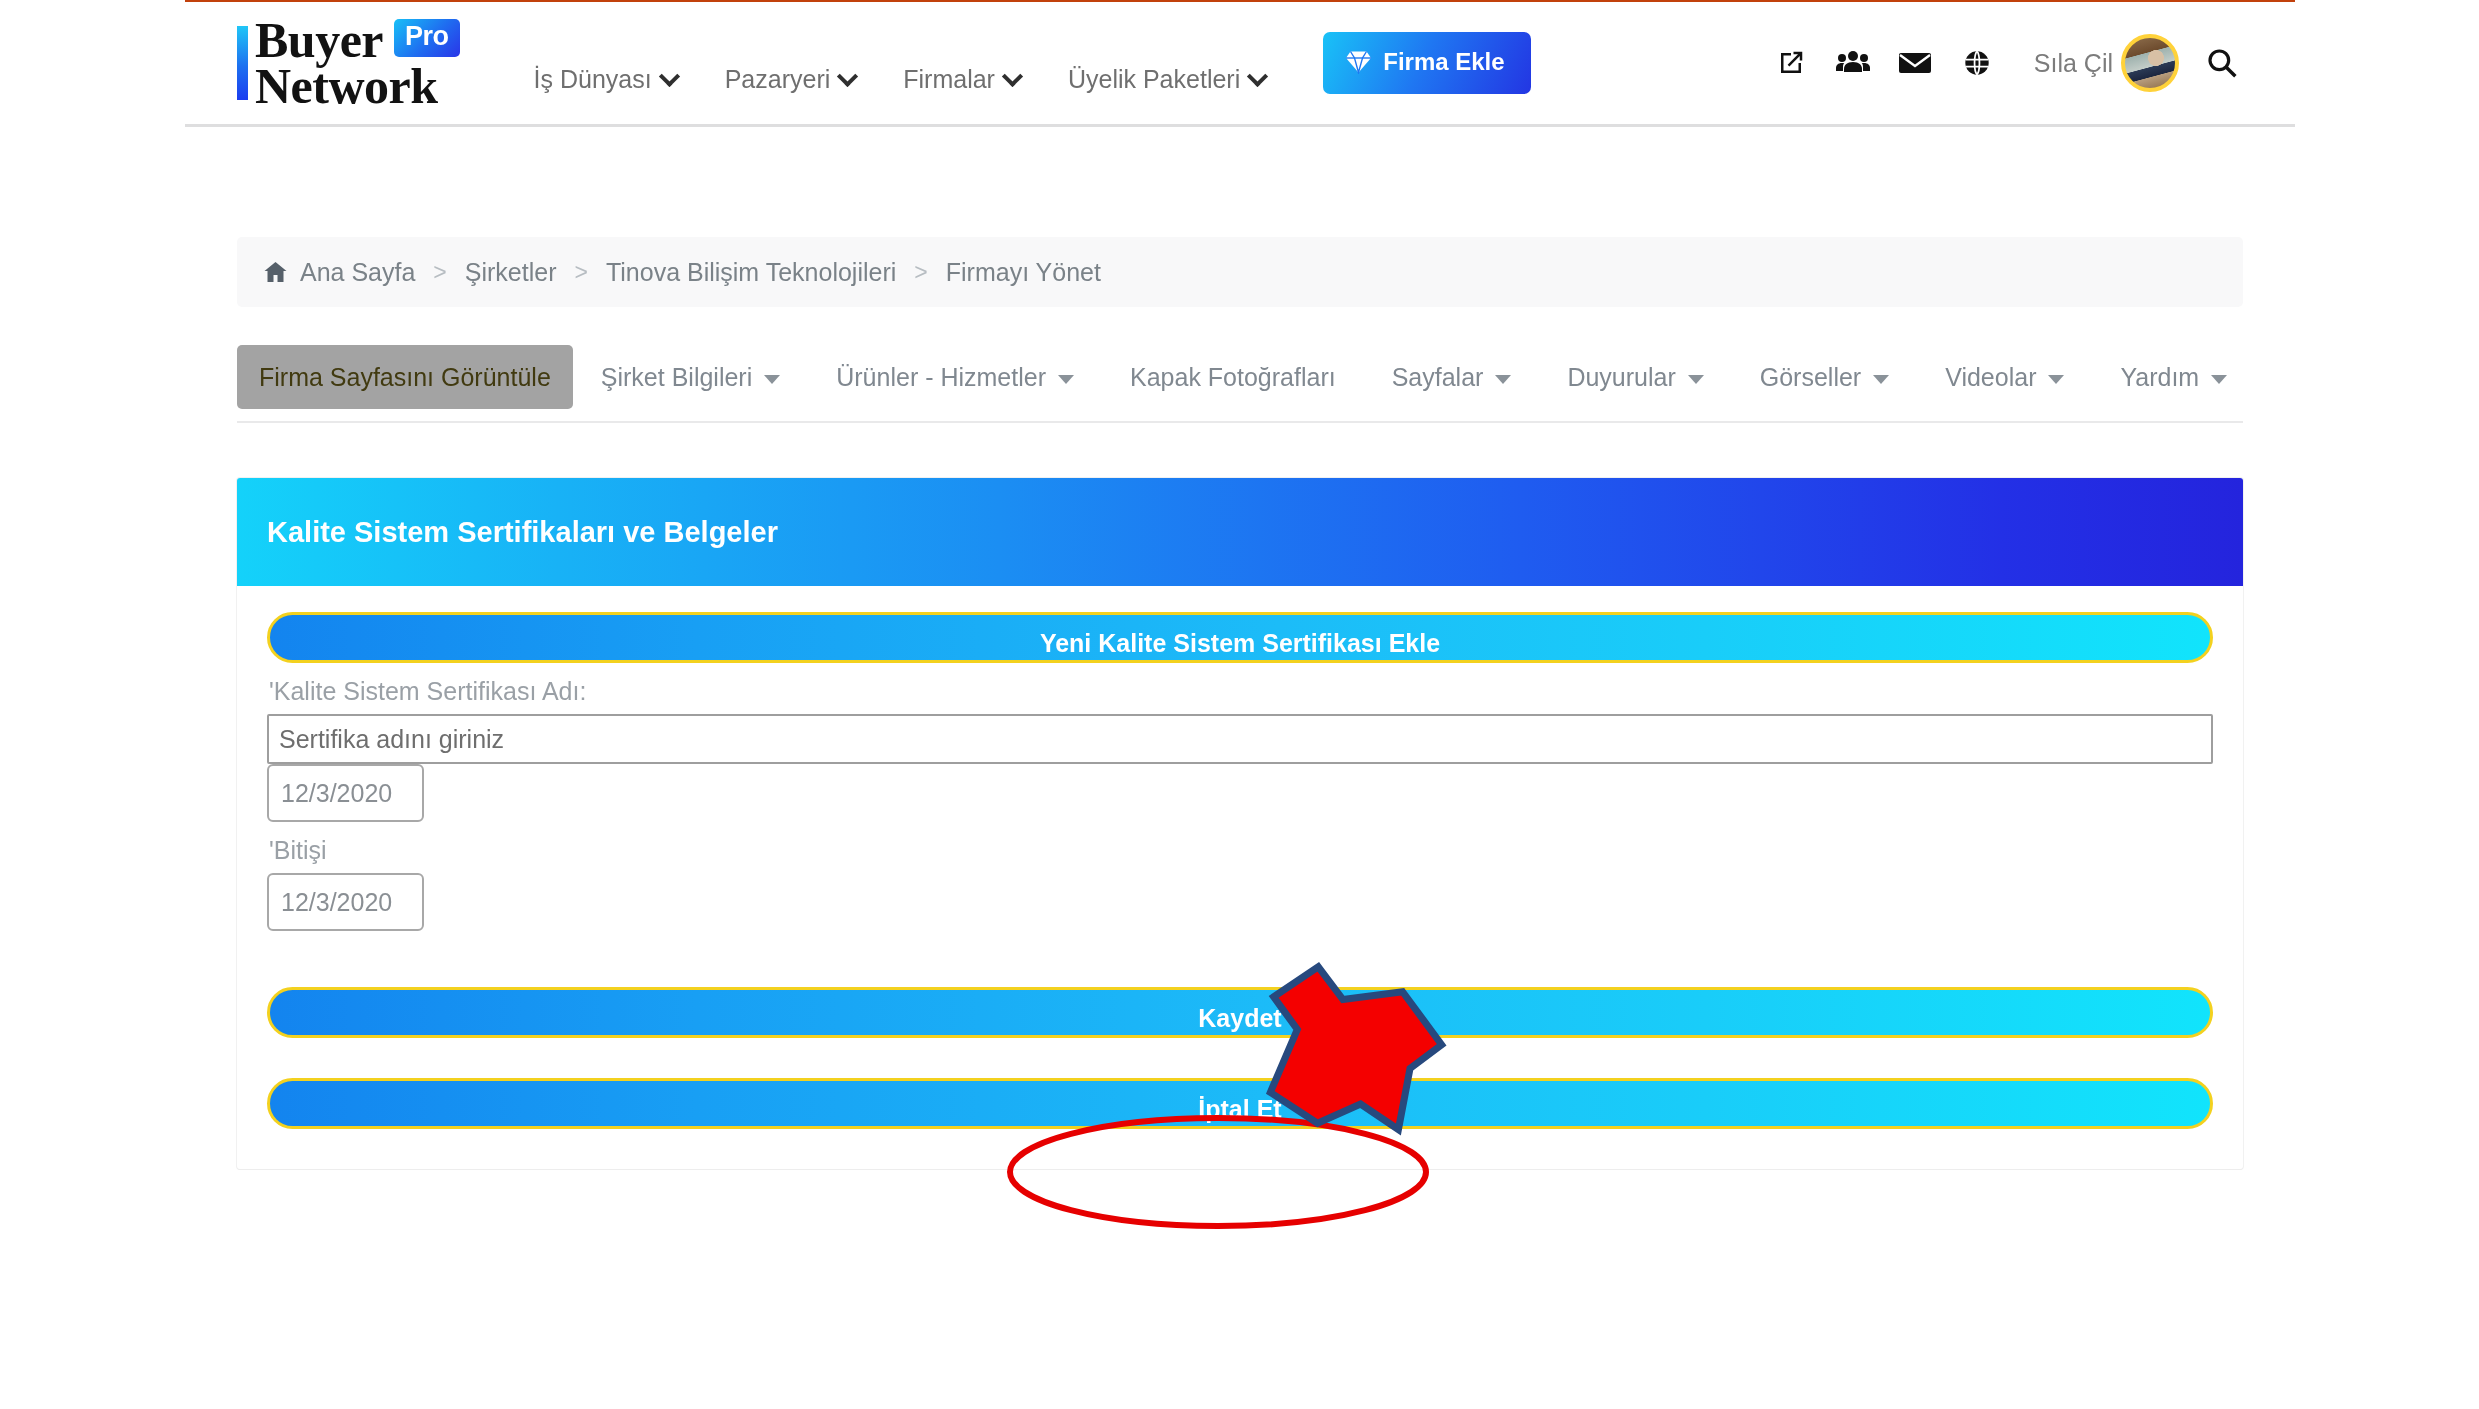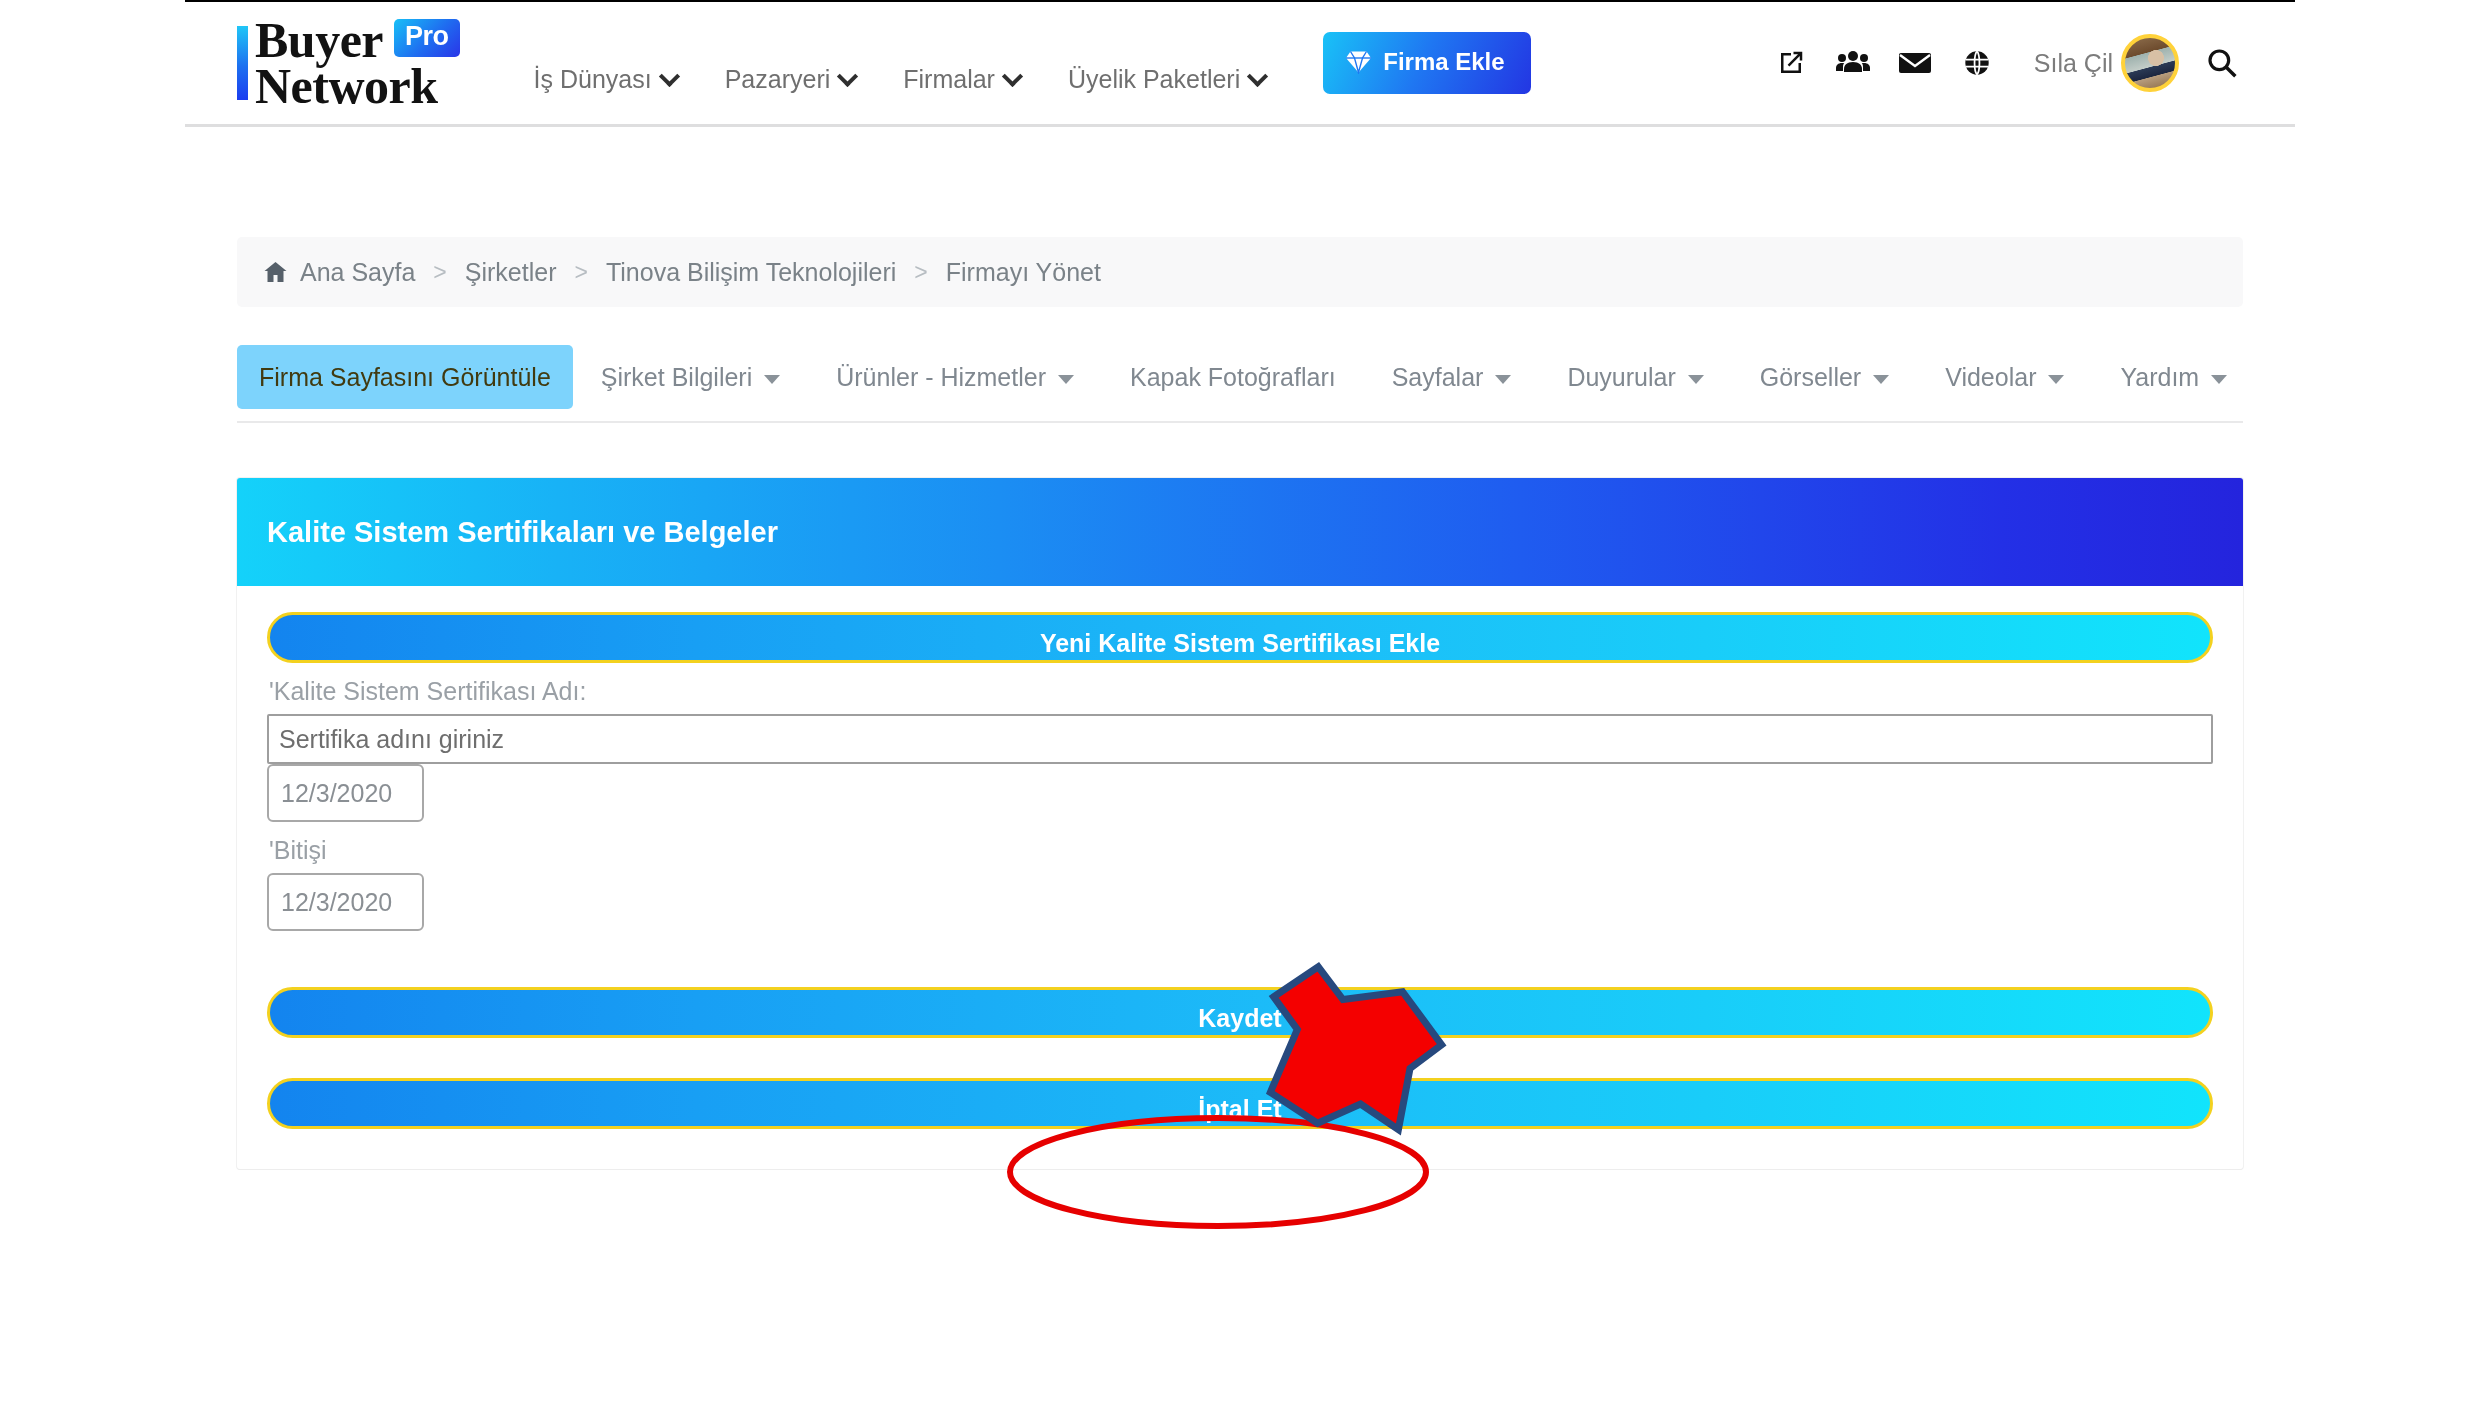--- a/index.html
+++ b/index.html
@@ -19,21 +19,21 @@
     left: 185px;
     top: 0;
     width: 2110px;
     height: 1409px;
   }
 
   
   .site-header {
     position: relative;
     height: 127px;
-    border-top: 2px solid #000000;
+    border-top: 2px solid #c2410c;
     border-bottom: 3px solid #dededf;
     background: #ffffff;
     display: flex;
     align-items: center;
   }
 
   .logo-block {
     display: flex;
     align-items: center;
     margin-left: 52px;
@@ -200,21 +200,21 @@
     color: #808890;
     padding: 0 28px;
     display: flex;
     align-items: center;
     gap: 12px;
     white-space: nowrap;
     cursor: pointer;
     height: 64px;
   }
   .tab.active {
-    background: #7dd3fc;
+    background: #a3a3a3;
     color: #413a10;
     border-radius: 5px;
     padding: 0 22px;
   }
   .caret {
     display: inline-block;
     width: 0; height: 0;
     border-left: 8px solid transparent;
     border-right: 8px solid transparent;
     border-top: 9px solid #8a9299;

